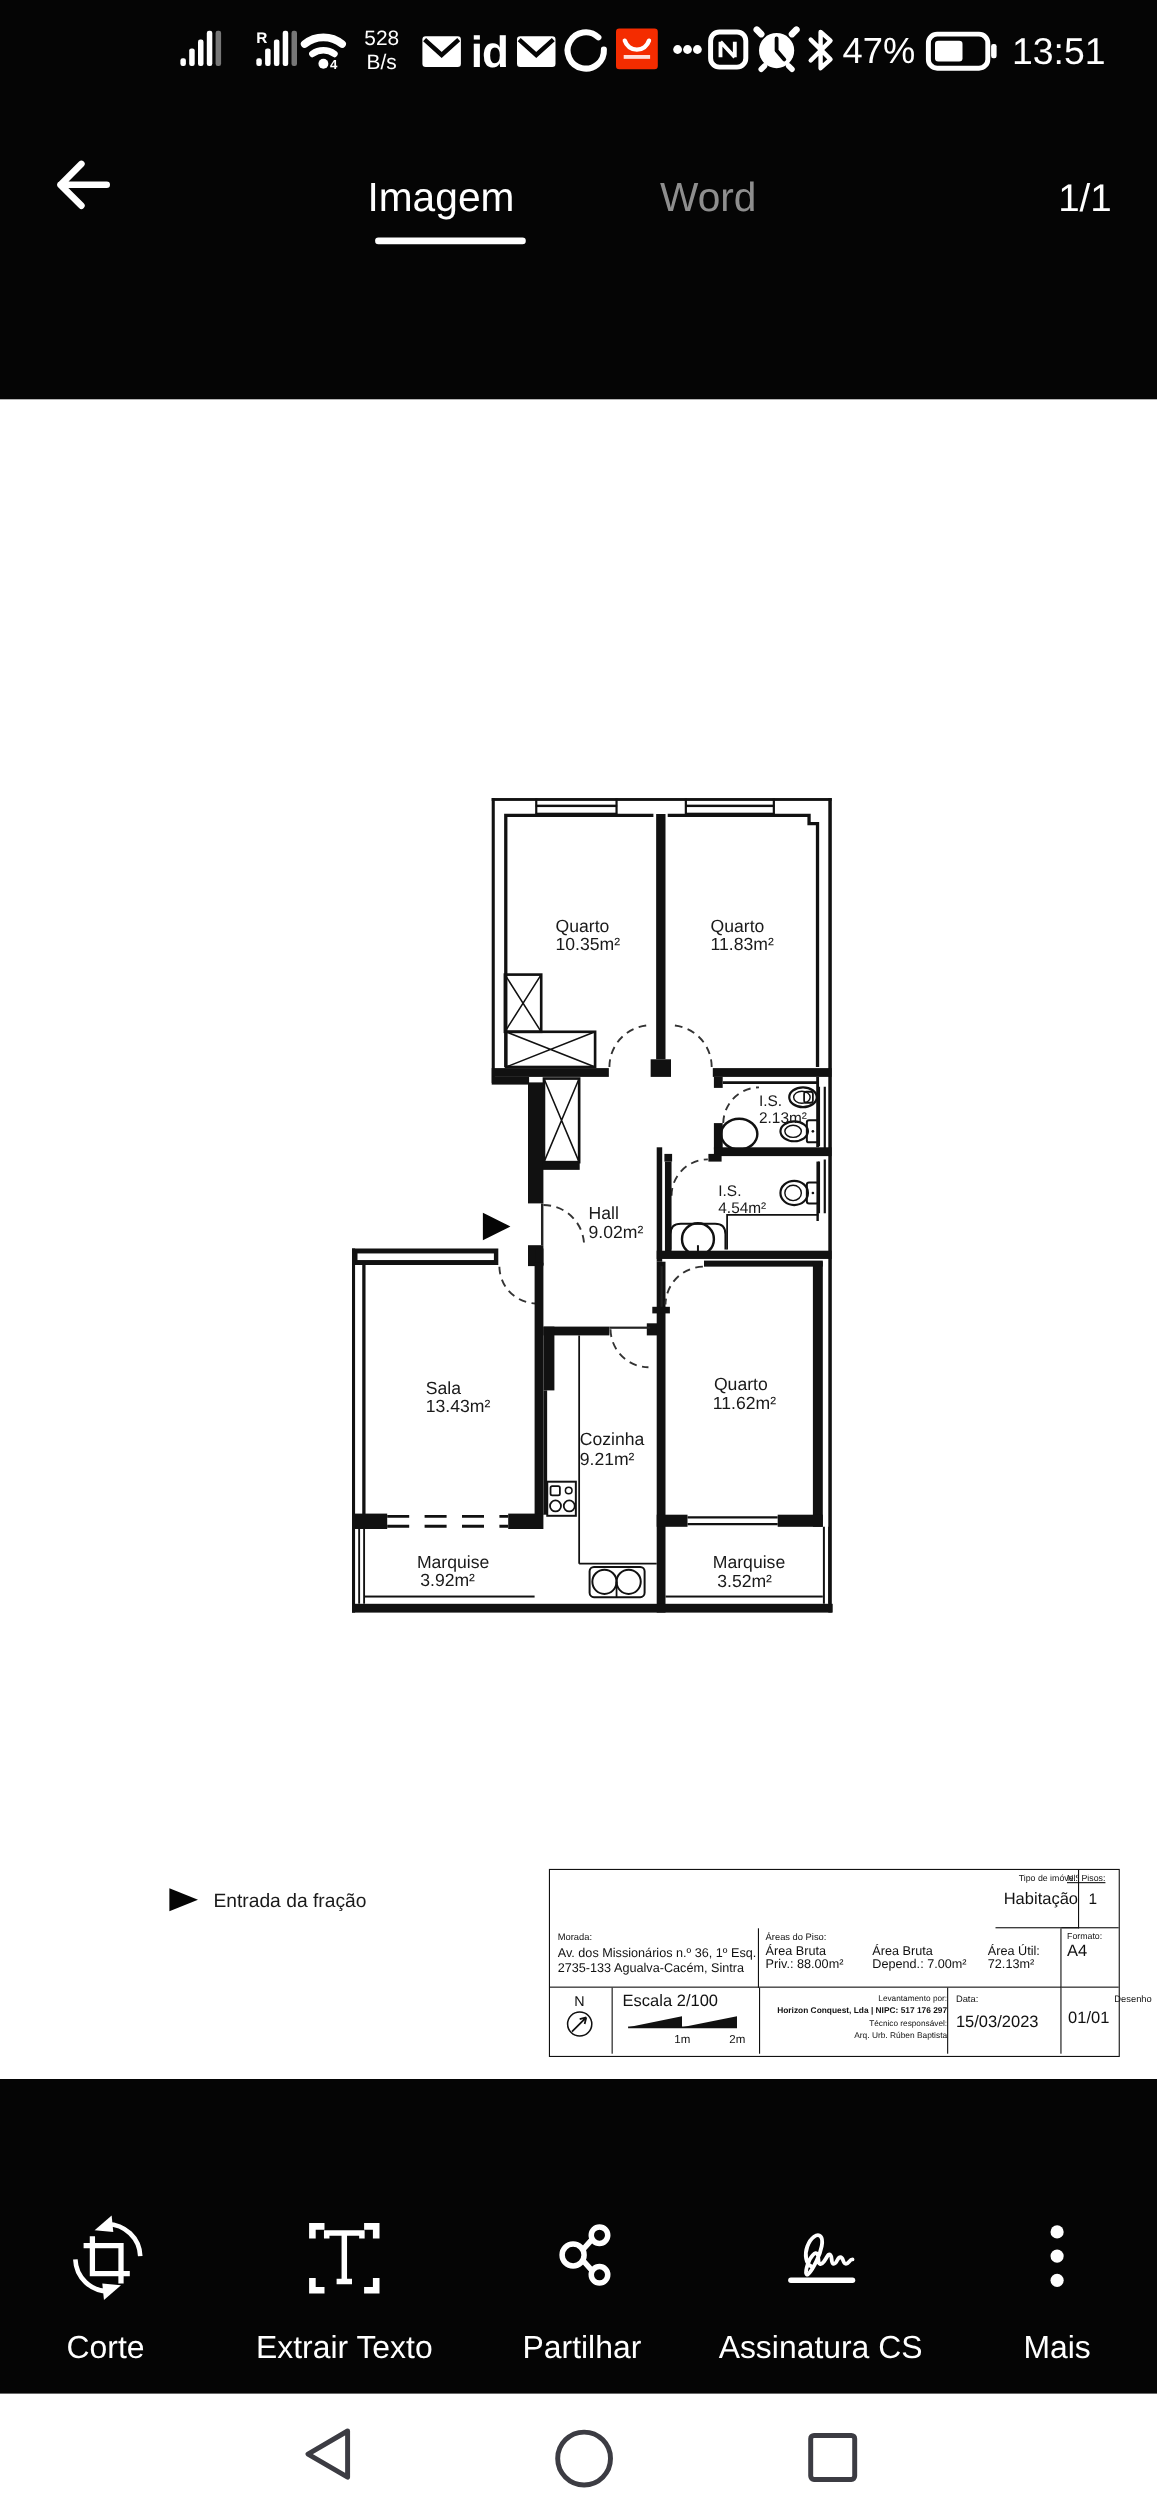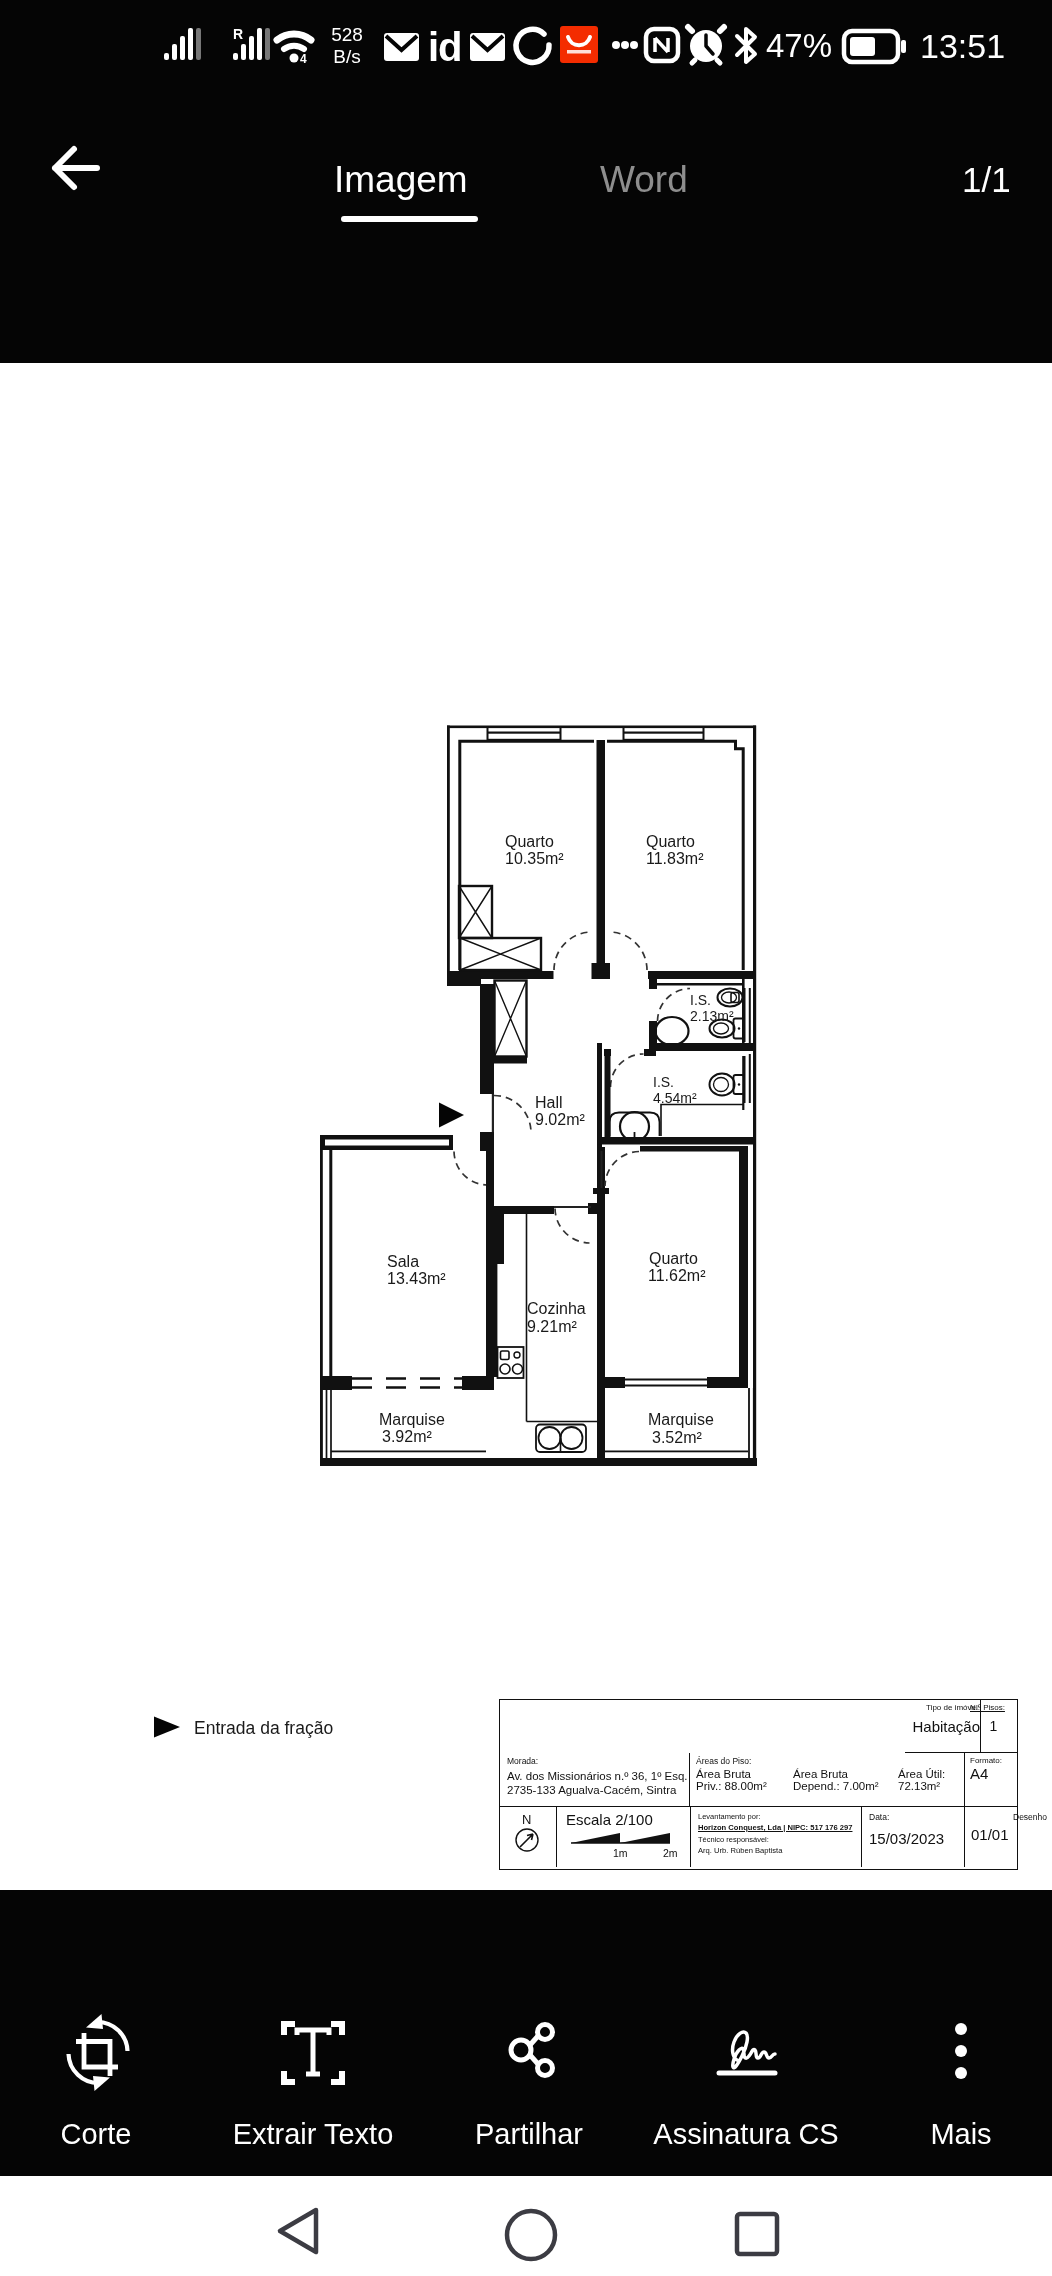--- a/index.html
+++ b/index.html
@@ -386,23 +386,23 @@
     <div style="font-size:15px;margin:4px 0 0 10px;">Escala 2/100</div>
     <svg width="134" height="36" viewBox="0 0 134 36" style="position:absolute;left:0;top:22px;">
       <polygon points="15,14 64,14 64,4" fill="#111"></polygon>
       <polygon points="64,14 114,14 114,4" fill="#111"></polygon>
       <path d="M15,14 H114" stroke="#111" stroke-width="1.5"></path>
       <text x="57" y="28" font-size="10.5" fill="#111">1m</text>
       <text x="107" y="28" font-size="10.5" fill="#111">2m</text>
     </svg>
   </div>
 
-  <div class="abs" style="left:190px;top:107px;width:172px;height:60px;border-right:1.6px solid #111;padding:5px 0 0 8px;box-sizing:border-box;">
+  <div class="abs" style="left:190px;top:107px;width:172px;height:60px;border-right:1.6px solid #111;padding:5px 0 0 8px;box-sizing:border-box;text-align:right;">
     <div style="font-size:7.5px;">Levantamento por:</div>
-    <div style="font-size:7.6px;font-weight:bold;margin-top:2px;white-space:nowrap;text-decoration:underline;">Horizon Conquest, Lda | NIPC: 517 176 297</div>
+    <div style="font-size:7.6px;font-weight:bold;margin-top:2px;white-space:nowrap;">Horizon Conquest, Lda | NIPC: 517 176 297</div>
     <div style="font-size:7.5px;margin-top:3px;">Técnico responsável:</div>
     <div style="font-size:7.6px;margin-top:2px;">Arq. Urb. Rúben Baptista</div>
   </div>
 
   <div class="abs" style="left:362px;top:107px;width:103px;height:60px;border-right:1.6px solid #111;padding:5px 0 0 7px;box-sizing:border-box;">
     <div style="font-size:8.5px;">Data:</div>
     <div style="font-size:15px;margin-top:8px;">15/03/2023</div>
   </div>
 
   <div class="abs" style="left:465px;top:107px;width:52px;height:60px;padding:5px 0 0 6px;box-sizing:border-box;">

